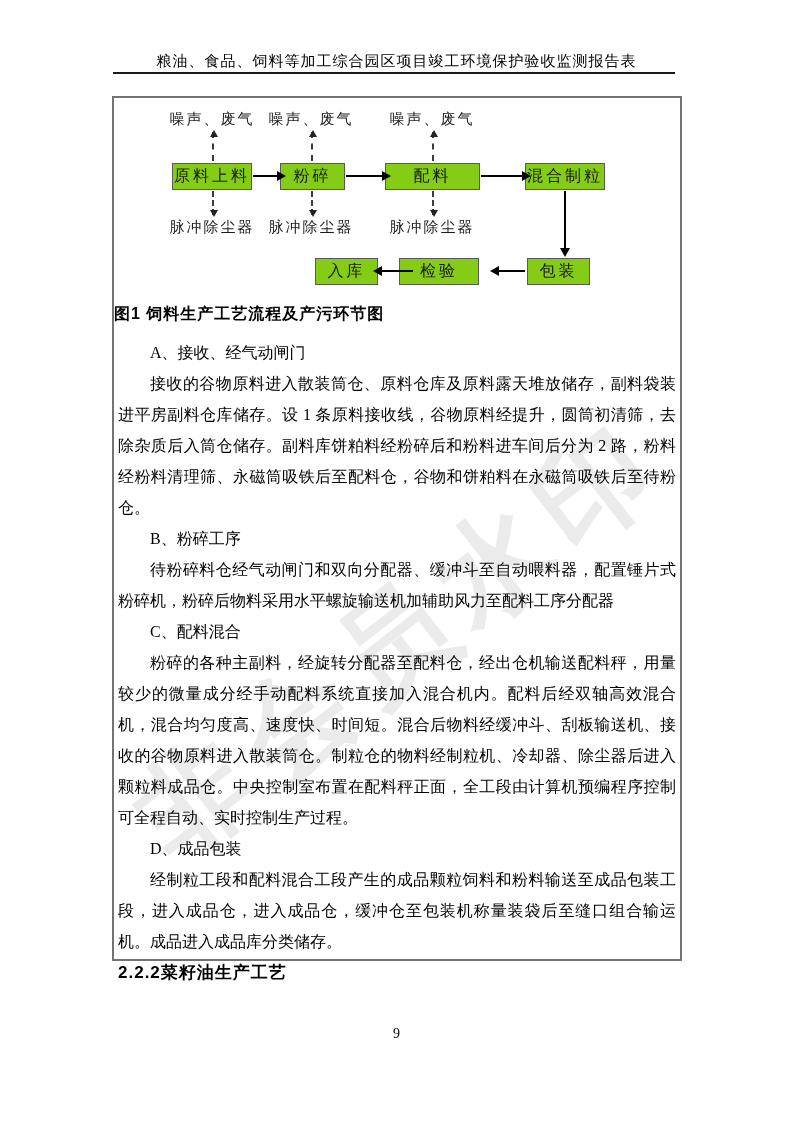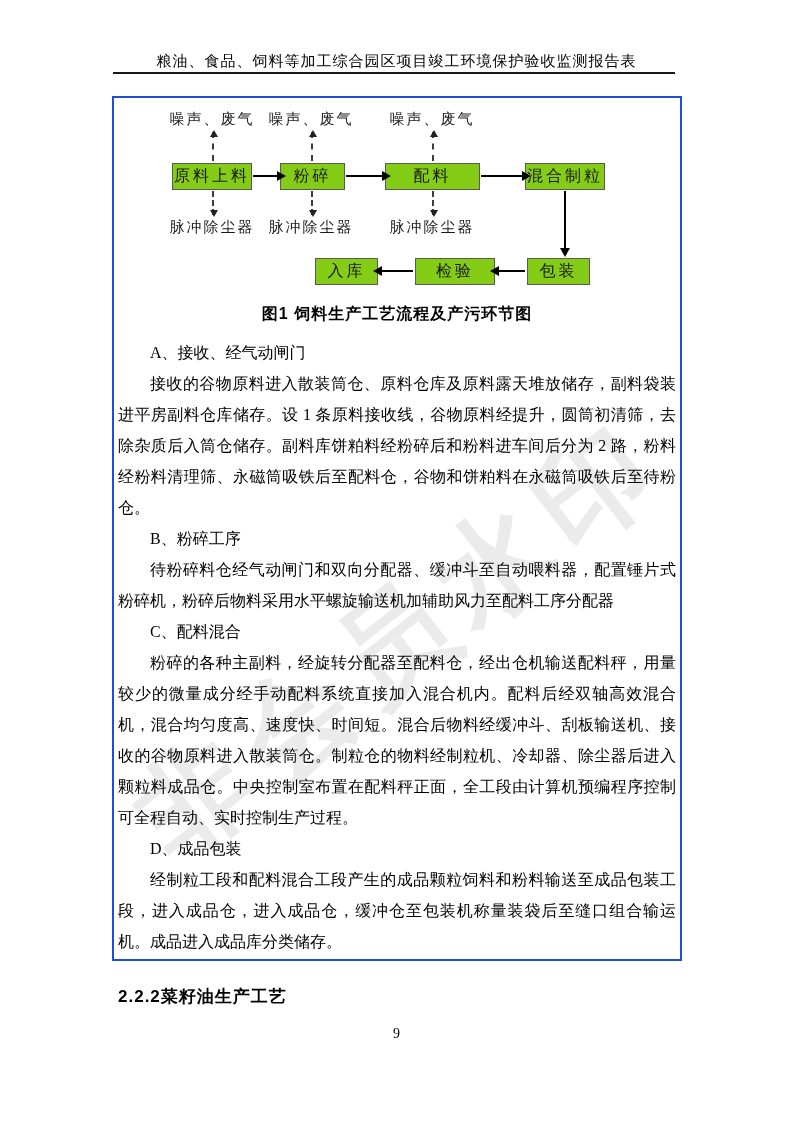--- a/index.html
+++ b/index.html
@@ -5,51 +5,51 @@
   html,body{margin:0;padding:0;background:#fff;}
   .page{position:relative;width:793px;height:1122px;background:#ffffff;overflow:hidden;
         font-family:"Liberation Serif","DejaVu Serif",serif;color:#000;}
   .watermark{position:absolute;left:400px;top:640px;transform:translate(-50%,-50%) rotate(-38deg);
         font-size:112px;font-weight:bold;letter-spacing:14px;white-space:nowrap;
         color:rgba(60,60,60,0.10);z-index:1;font-family:"Liberation Sans","DejaVu Sans",sans-serif;}
   .header-title{position:absolute;left:0;top:52px;width:100%;text-align:center;
         font-size:15px;letter-spacing:1px;z-index:2;}
   .header-rule{position:absolute;left:113px;top:72px;width:562px;border-top:2px solid #1a1a1a;z-index:2;}
   .content-box{position:absolute;left:112px;top:96px;width:570px;height:865px;
-        border:2px solid #1d4ed8;box-sizing:border-box;z-index:2;}
+        border:2px solid #737373;box-sizing:border-box;z-index:2;}
   
   .diagram{position:absolute;left:0;top:0;width:100%;height:238px;}
   .fbox{position:absolute;height:27px;border:1px solid #595959;background:#84cc16;
         display:flex;align-items:center;justify-content:center;
         font-size:16px;letter-spacing:3px;color:#1a1a1a;box-sizing:border-box;}
   .flabel{position:absolute;width:120px;text-align:center;font-size:15px;
         letter-spacing:2px;color:#1a1a1a;}
   .harrow{position:absolute;height:2px;background:#000;}
   .harrow.right::after{content:"";position:absolute;right:-7px;top:-4px;width:0;height:0;
         border-left:9px solid #000;border-top:5px solid transparent;border-bottom:5px solid transparent;}
   .harrow.left::before{content:"";position:absolute;left:-7px;top:-4px;width:0;height:0;
         border-right:9px solid #000;border-top:5px solid transparent;border-bottom:5px solid transparent;}
   .varrow{position:absolute;width:2px;background:#000;}
   .varrow.down::after{content:"";position:absolute;bottom:-8px;left:-4px;width:0;height:0;
         border-top:9px solid #000;border-left:5px solid transparent;border-right:5px solid transparent;}
   .vdash{position:absolute;width:0;border-left:2px dashed #3c3c3c;}
   .vdash .head-up{position:absolute;top:-2px;left:-4px;width:0;height:0;
         border-bottom:7px solid #222;border-left:4px solid transparent;border-right:4px solid transparent;}
   .vdash .head-down{position:absolute;bottom:-2px;left:-4px;width:0;height:0;
         border-top:7px solid #222;border-left:4px solid transparent;border-right:4px solid transparent;}
-  .caption{position:absolute;left:0;top:206px;width:100%;text-align:center;
+  .caption{position:absolute;left:0;top:206px;width:100%;
         font-weight:bold;font-size:16px;letter-spacing:1px;
         font-family:"Liberation Sans","DejaVu Sans",sans-serif;}
   
   .textflow{position:absolute;left:4px;right:4px;top:239px;
         font-size:16px;line-height:31px;text-align:justify;color:#000;}
   .sec-heading{text-indent:2em;}
   .para{text-indent:2em;}
   .sub-heading{font-weight:bold;font-size:17px;text-indent:0;
-        font-family:"Liberation Sans","DejaVu Sans",sans-serif;letter-spacing:1px;margin-top:24px;}
+        font-family:"Liberation Sans","DejaVu Sans",sans-serif;letter-spacing:1px;}
   .page-number{position:absolute;left:0;top:1026px;width:100%;text-align:center;
         font-size:14px;z-index:2;}
 </style>
 </head>
 <body>
 
 <div class="page">
 
   <div class="watermark">非会员水印</div>
 
@@ -93,21 +93,21 @@
           <span class="head-down"></span>
         </div>
 
       <div class="flabel" style="left:38px;top:120px;">脉冲除尘器</div>
       <div class="flabel" style="left:137px;top:120px;">脉冲除尘器</div>
       <div class="flabel" style="left:258px;top:120px;">脉冲除尘器</div>
 
       <div class="varrow down" style="left:450px;top:93px;height:58px;"></div>
 
       <div class="fbox" style="left:201px;top:160px;width:63px;">入库</div>
-      <div class="fbox" style="left:301px;top:160px;width:80px;">检验</div>
+      <div class="fbox" style="left:285px;top:160px;width:80px;">检验</div>
       <div class="fbox" style="left:413px;top:160px;width:63px;">包装</div>
 
       <div class="harrow left" style="left:266px;top:172px;width:33px;"></div>
       <div class="harrow left" style="left:383px;top:172px;width:28px;"></div>
 
       <div class="caption">图1 饲料生产工艺流程及产污环节图</div>
     </div>
 
     <div class="textflow">
       <div class="sec-heading">A、接收、经气动闸门</div>

